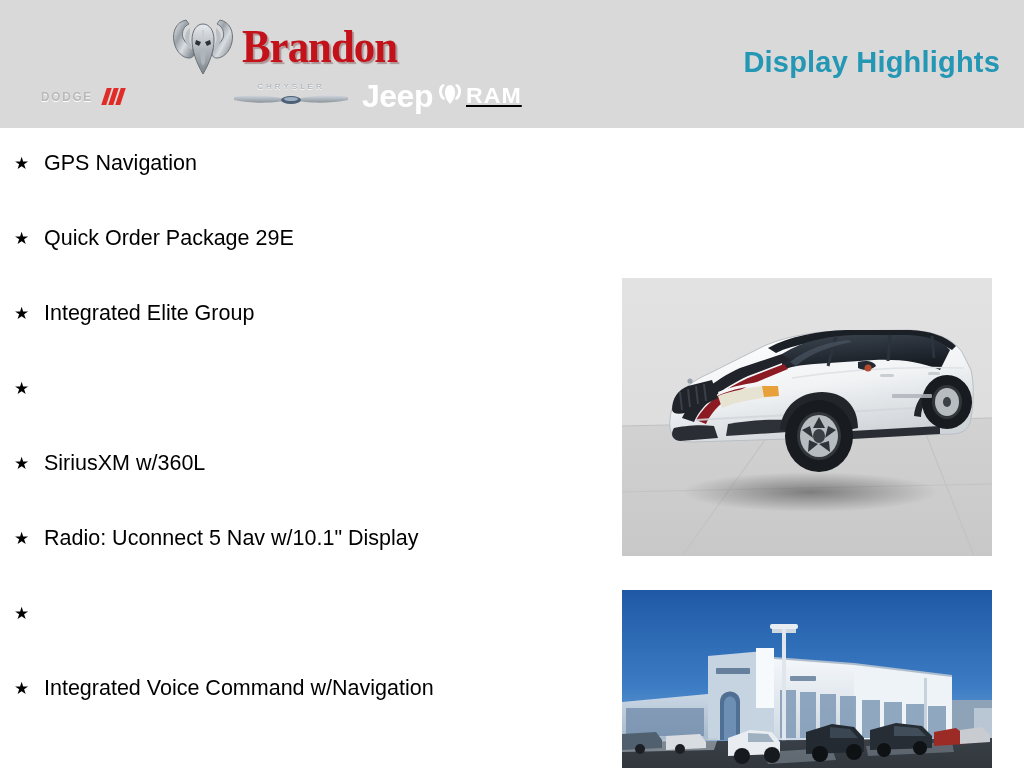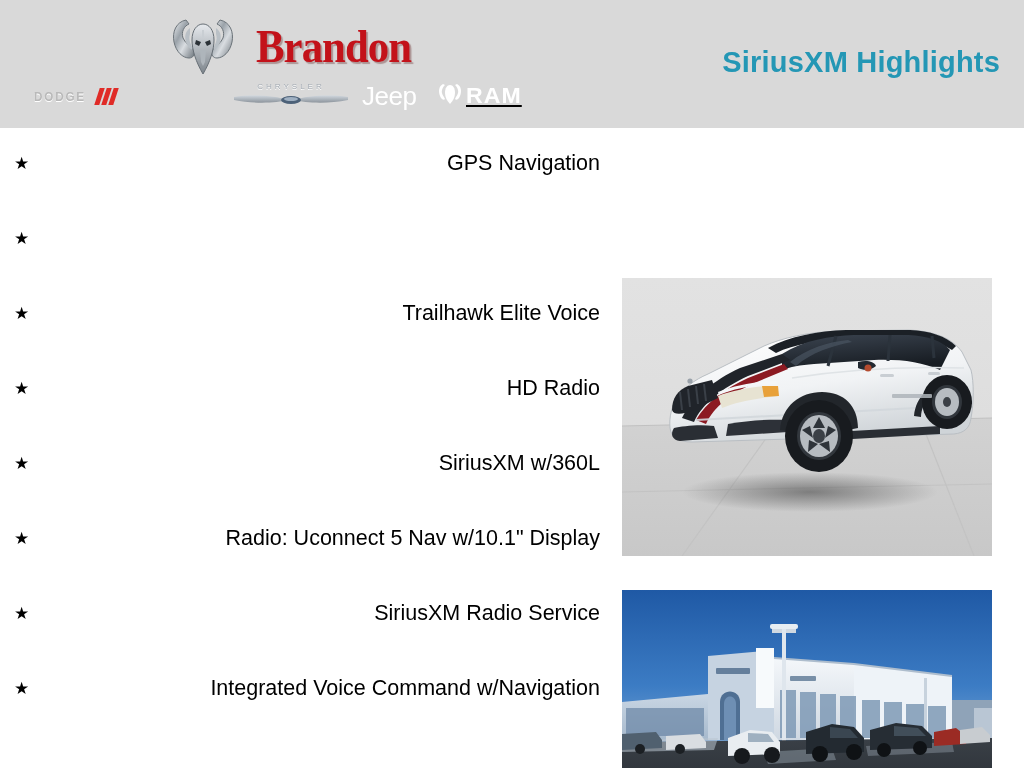--- a/index.html
+++ b/index.html
@@ -33,21 +33,21 @@
     height: 110px;
   }
 
   .logo-top-row {
     position: absolute;
     left: 140px;
     top: 6px;
     height: 66px;
     display: flex;
     align-items: center;
-    gap: 20px;
+    gap: 6px;
   }
 
   
   .ram-head {
     width: 66px;
     height: 62px;
     position: relative;
     flex: none;
   }
   .ram-head svg { display: block; }
@@ -68,21 +68,21 @@
   .logo-bottom-row {
     position: absolute;
     left: 0;
     top: 72px;
     width: 520px;
     height: 32px;
   }
 
   .badge { position: absolute; top: 0; height: 32px; display: flex; align-items: center; }
 
-  .badge-dodge { left: 4px; }
+  .badge-dodge { left: 11px; }
   .dodge-word {
     font-family: "Liberation Sans", sans-serif;
     font-weight: bold;
     font-size: 13px;
     letter-spacing: 2px;
     color: #b9b9b9;
     text-shadow: 0 1px 0 #ffffff;
     transform: scaleX(0.9);
     transform-origin: left center;
     white-space: nowrap;
@@ -109,22 +109,22 @@
     color: #a6adb5;
     text-shadow: 0 1px 0 #ffffff;
     display: block;
     white-space: nowrap;
   }
   .chrysler-wing { margin-top: 2px; display: block; }
 
   .badge-jeep { left: 332px; }
   .jeep-word {
     font-family: "Liberation Sans", sans-serif;
-    font-weight: normal;
-    font-size: 26px;
+    font-weight: bold;
+    font-size: 32px;
     color: #ffffff;
     letter-spacing: -0.5px;
     white-space: nowrap;
   }
 
   .badge-ram { left: 408px; text-decoration: underline; }
   .ram-small-head { margin-right: 4px; }
   .ram-word {
     font-family: "Liberation Sans", sans-serif;
     font-weight: bold;
@@ -177,21 +177,21 @@
   }
   .highlight-item:last-child { margin-bottom: 0; }
   .bullet-star {
     position: absolute;
     left: 4px;
     top: 0;
     font-size: 17px;
     line-height: 29px;
     color: #000000;
   }
-  .highlight-text { display: block; text-align: right; }
+  .highlight-text { display: block; }
 
   
   .photo {
     position: absolute;
     overflow: hidden;
   }
   .photo-vehicle {
     left: 622px;
     top: 150px;
     width: 370px;
@@ -289,52 +289,51 @@
             <path d="M19 2 C23 4 24 9 22 14 C21 17 18 19 17 17 C18 14 21 12 20 8 C19 5 18 4 17 3 Z" fill="#ffffff"></path>
             <path d="M12 3 C9 3 7 6 7 11 C7 15 9 19 12 22 C15 19 17 15 17 11 C17 6 15 3 12 3 Z" fill="#ffffff"></path>
           </svg>
         </span>
         <span class="ram-word">RAM</span>
       </div>
 
     </div>
   </div>
 
-  <div class="header-title">SiriusXM Highlights</div>
+  <div class="header-title">Display Highlights</div>
 </div>
 
 <div class="content">
 
   <ul class="highlights-list">
     <li class="highlight-item">
       <span class="bullet-star">★</span>
       <span class="highlight-text">GPS Navigation</span>
     </li>
     <li class="highlight-item">
       <span class="bullet-star">★</span>
-    </li>
-    <li class="highlight-item">
-      <span class="bullet-star">★</span>
-      <span class="highlight-text">Trailhawk Elite Voice</span>
-    </li>
-    <li class="highlight-item">
-      <span class="bullet-star">★</span>
-      <span class="highlight-text">HD Radio</span>
+      <span class="highlight-text">Quick Order Package 29E</span>
+    </li>
+    <li class="highlight-item">
+      <span class="bullet-star">★</span>
+      <span class="highlight-text">Integrated Elite Group</span>
+    </li>
+    <li class="highlight-item">
+      <span class="bullet-star">★</span>
     </li>
     <li class="highlight-item">
       <span class="bullet-star">★</span>
       <span class="highlight-text">SiriusXM w/360L</span>
     </li>
     <li class="highlight-item">
       <span class="bullet-star">★</span>
       <span class="highlight-text">Radio: Uconnect 5 Nav w/10.1" Display</span>
     </li>
     <li class="highlight-item">
       <span class="bullet-star">★</span>
-      <span class="highlight-text">SiriusXM Radio Service</span>
     </li>
     <li class="highlight-item">
       <span class="bullet-star">★</span>
       <span class="highlight-text">Integrated Voice Command w/Navigation</span>
     </li>
   </ul>
 
   <div class="photo photo-vehicle">
     <svg viewBox="0 0 370 278" xmlns="http://www.w3.org/2000/svg" aria-hidden="true">
       <defs>

